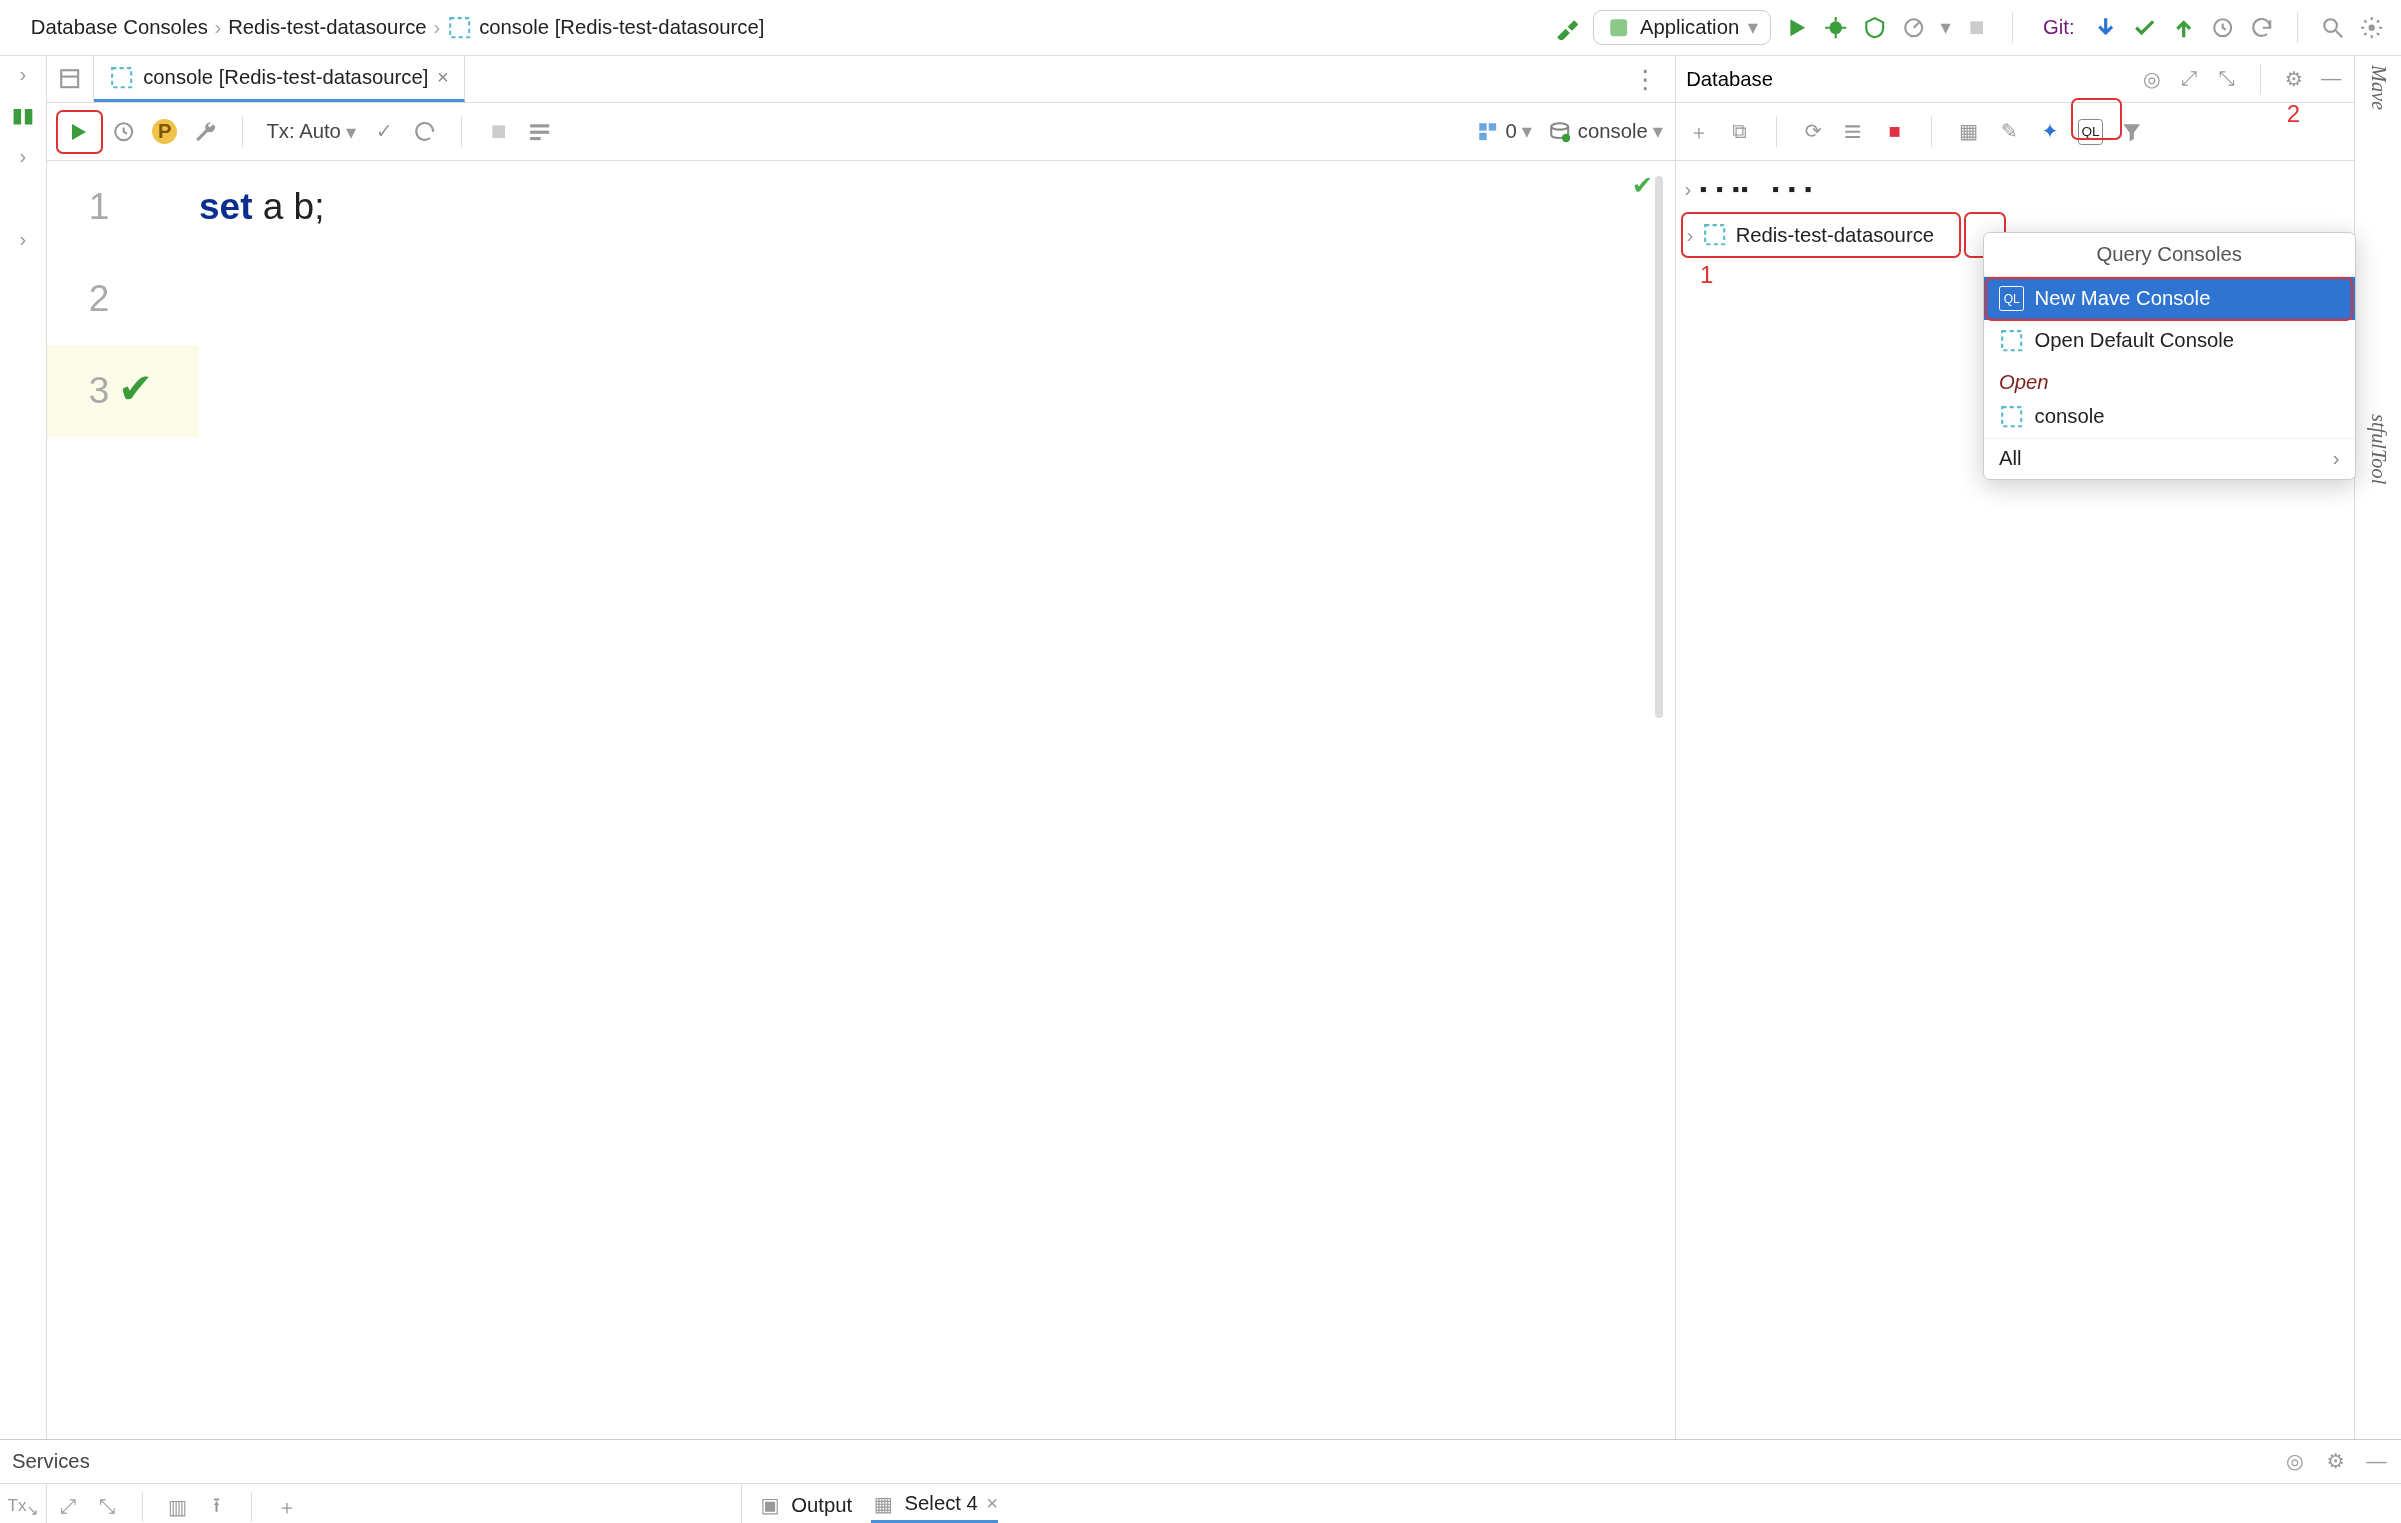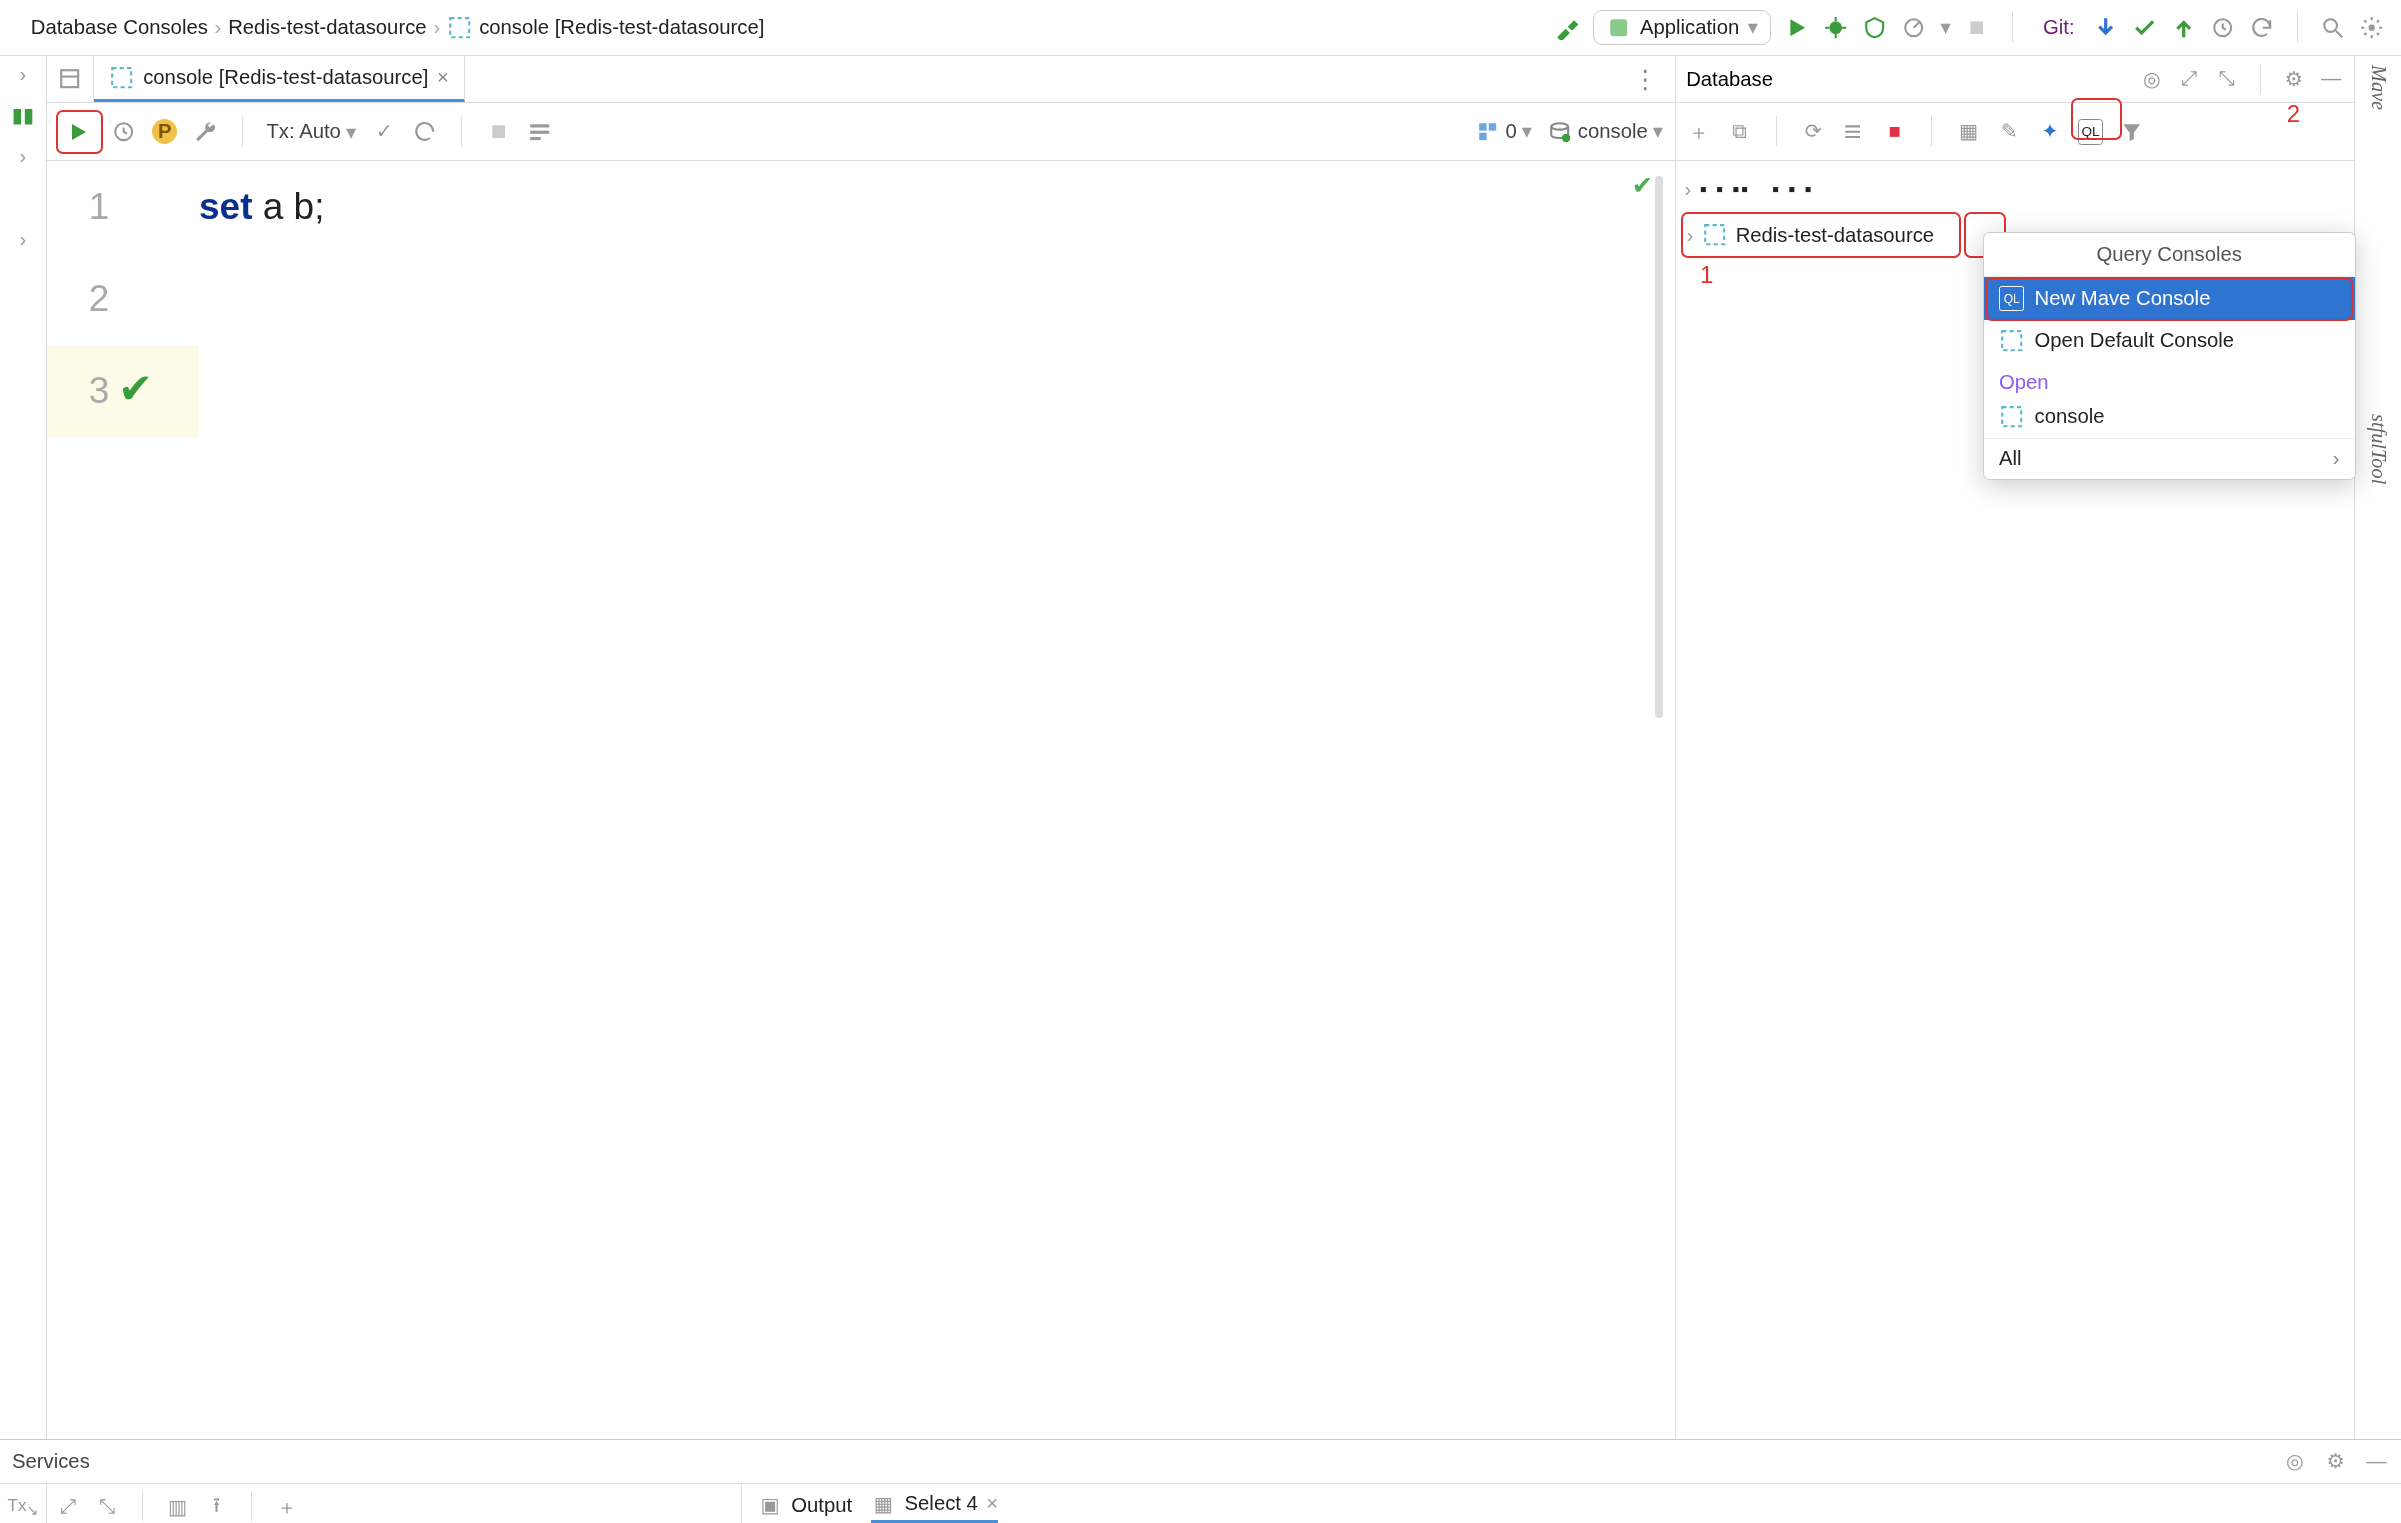--- a/index.html
+++ b/index.html
@@ -55,21 +55,21 @@
 .db-head .title { flex: 1; color: #000000; }
 .db-tb { height: 58px; border-bottom: 0.8px solid #ddd; display: flex; align-items: center; padding: 0 10.2px; gap: 15.3px; position: relative; }
 .db-tree { position: relative; padding: 5.1px 0; }
 .tree-row { display: flex; align-items: center; height: 46px; padding: 0 8.5px; gap: 8.5px; }
 
 
 .popup { position: absolute; top: 71px; right: -1.7px; width: 373px; background: #fff; border: 0.8px solid #ccc; border-radius: 6.8px; box-shadow: 0 5.1px 25.4px rgba(0,0,0,.2); z-index: 50; overflow: hidden; }
 .popup .hdr { text-align: center; color: #555; padding: 10.2px 0; border-bottom: 0.8px solid #eee; }
 .popup .item { display: flex; align-items: center; gap: 10.2px; padding: 8.5px 15.3px; }
 .popup .item.sel { background: #2f74d0; color: #fff; }
-.popup .group { color: #8b5cf6; padding: 8.5px 15.3px 1.7px; }
+.popup .group { color: #7f1d1d; padding: 8.5px 15.3px 1.7px; font-style: italic; }
 .popup .foot { border-top: 0.8px solid #eee; display: flex; align-items: center; padding: 8.5px 15.3px; }
 .popup .foot .chev { margin-left: auto; color: #888; }
 
 
 .services { height: 500px; border-top: 0.8px solid #ccc; display: flex; flex-direction: column; }
 .srv-head { height: 44px; border-bottom: 0.8px solid #ddd; display: flex; align-items: center; padding: 0 12px; }
 .srv-head .title { color: #444; }
 .srv-head .right { margin-left: auto; display: flex; gap: 15.3px; }
 .srv-body { flex: 1; display: flex; }
 .srv-left { width: 47px; border-right: 0.8px solid #ddd; display: flex; flex-direction: column; align-items: center; gap: 17px; padding-top: 12px; }

